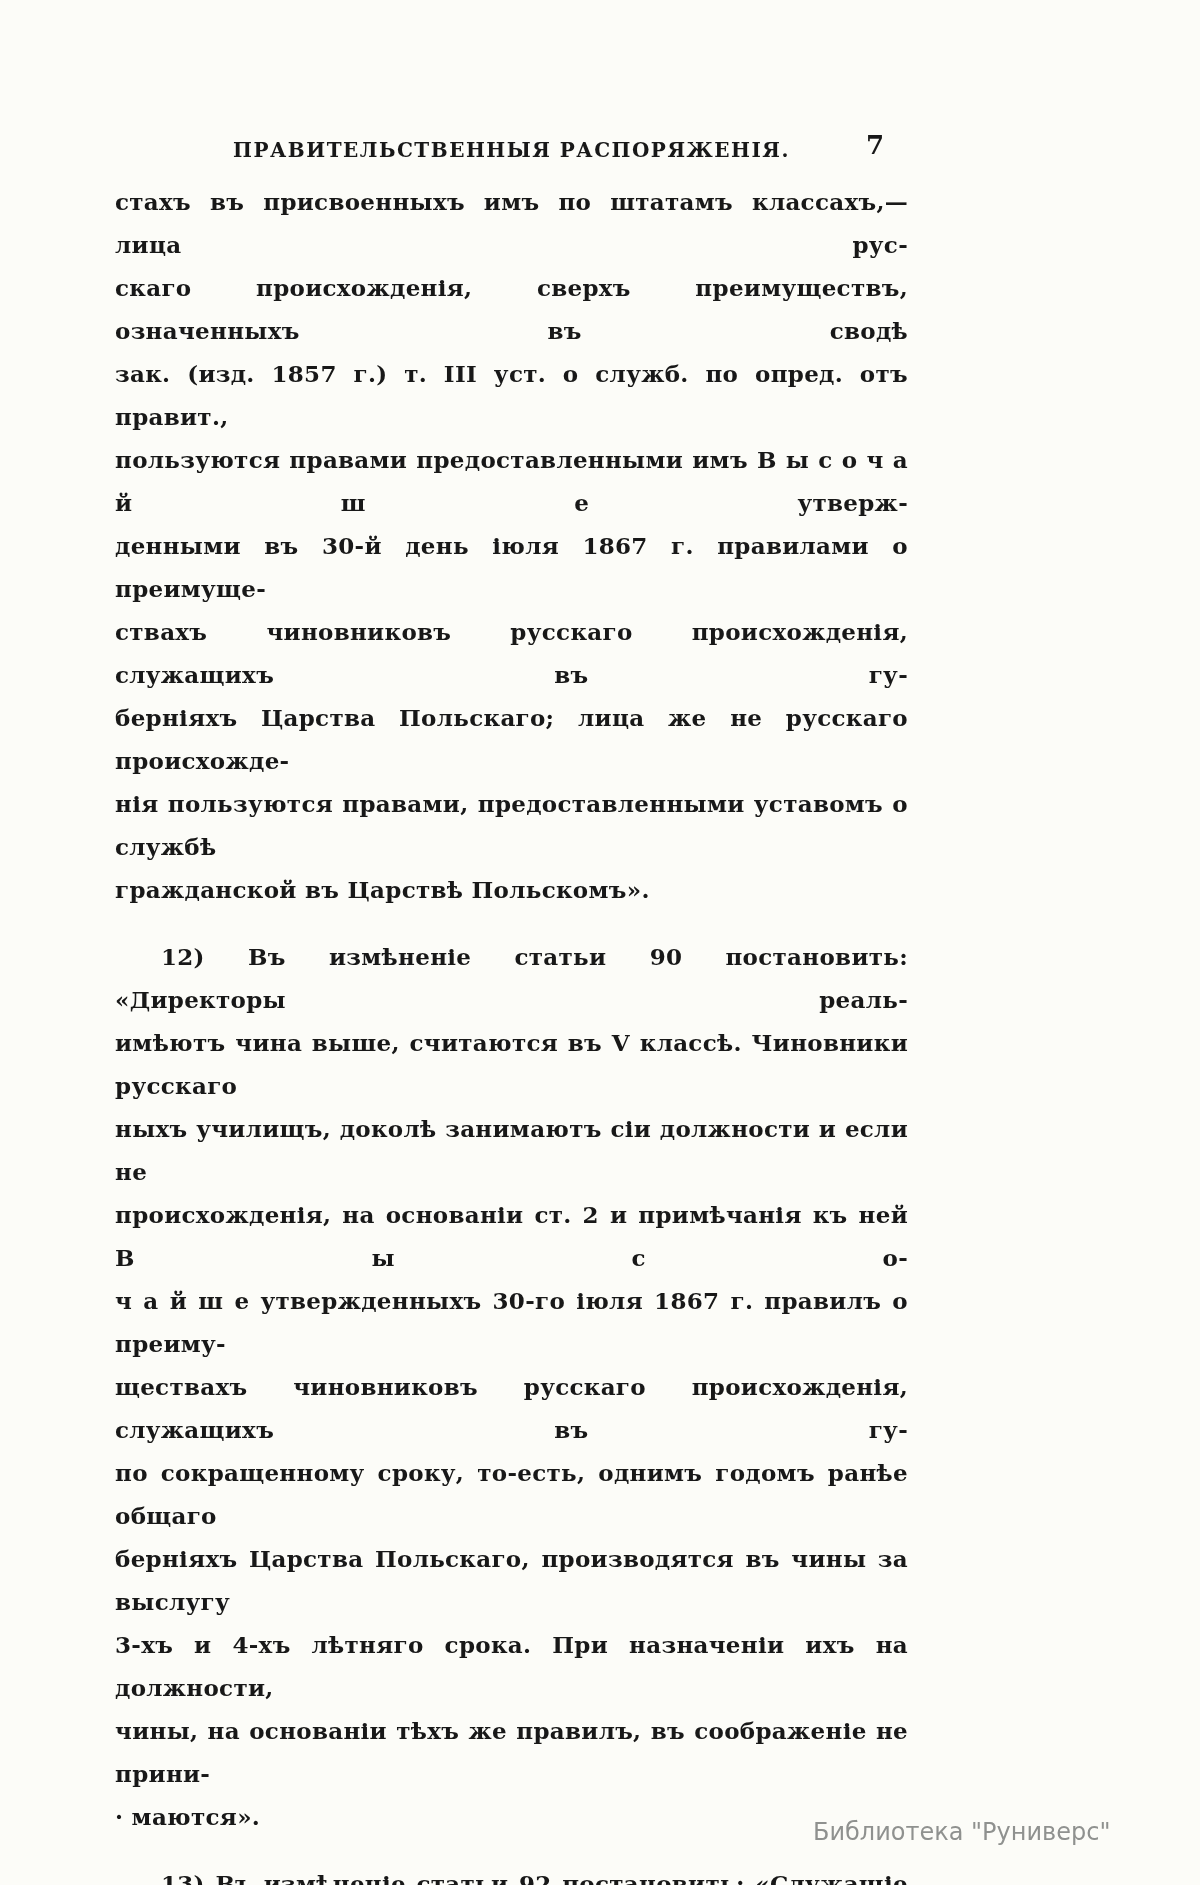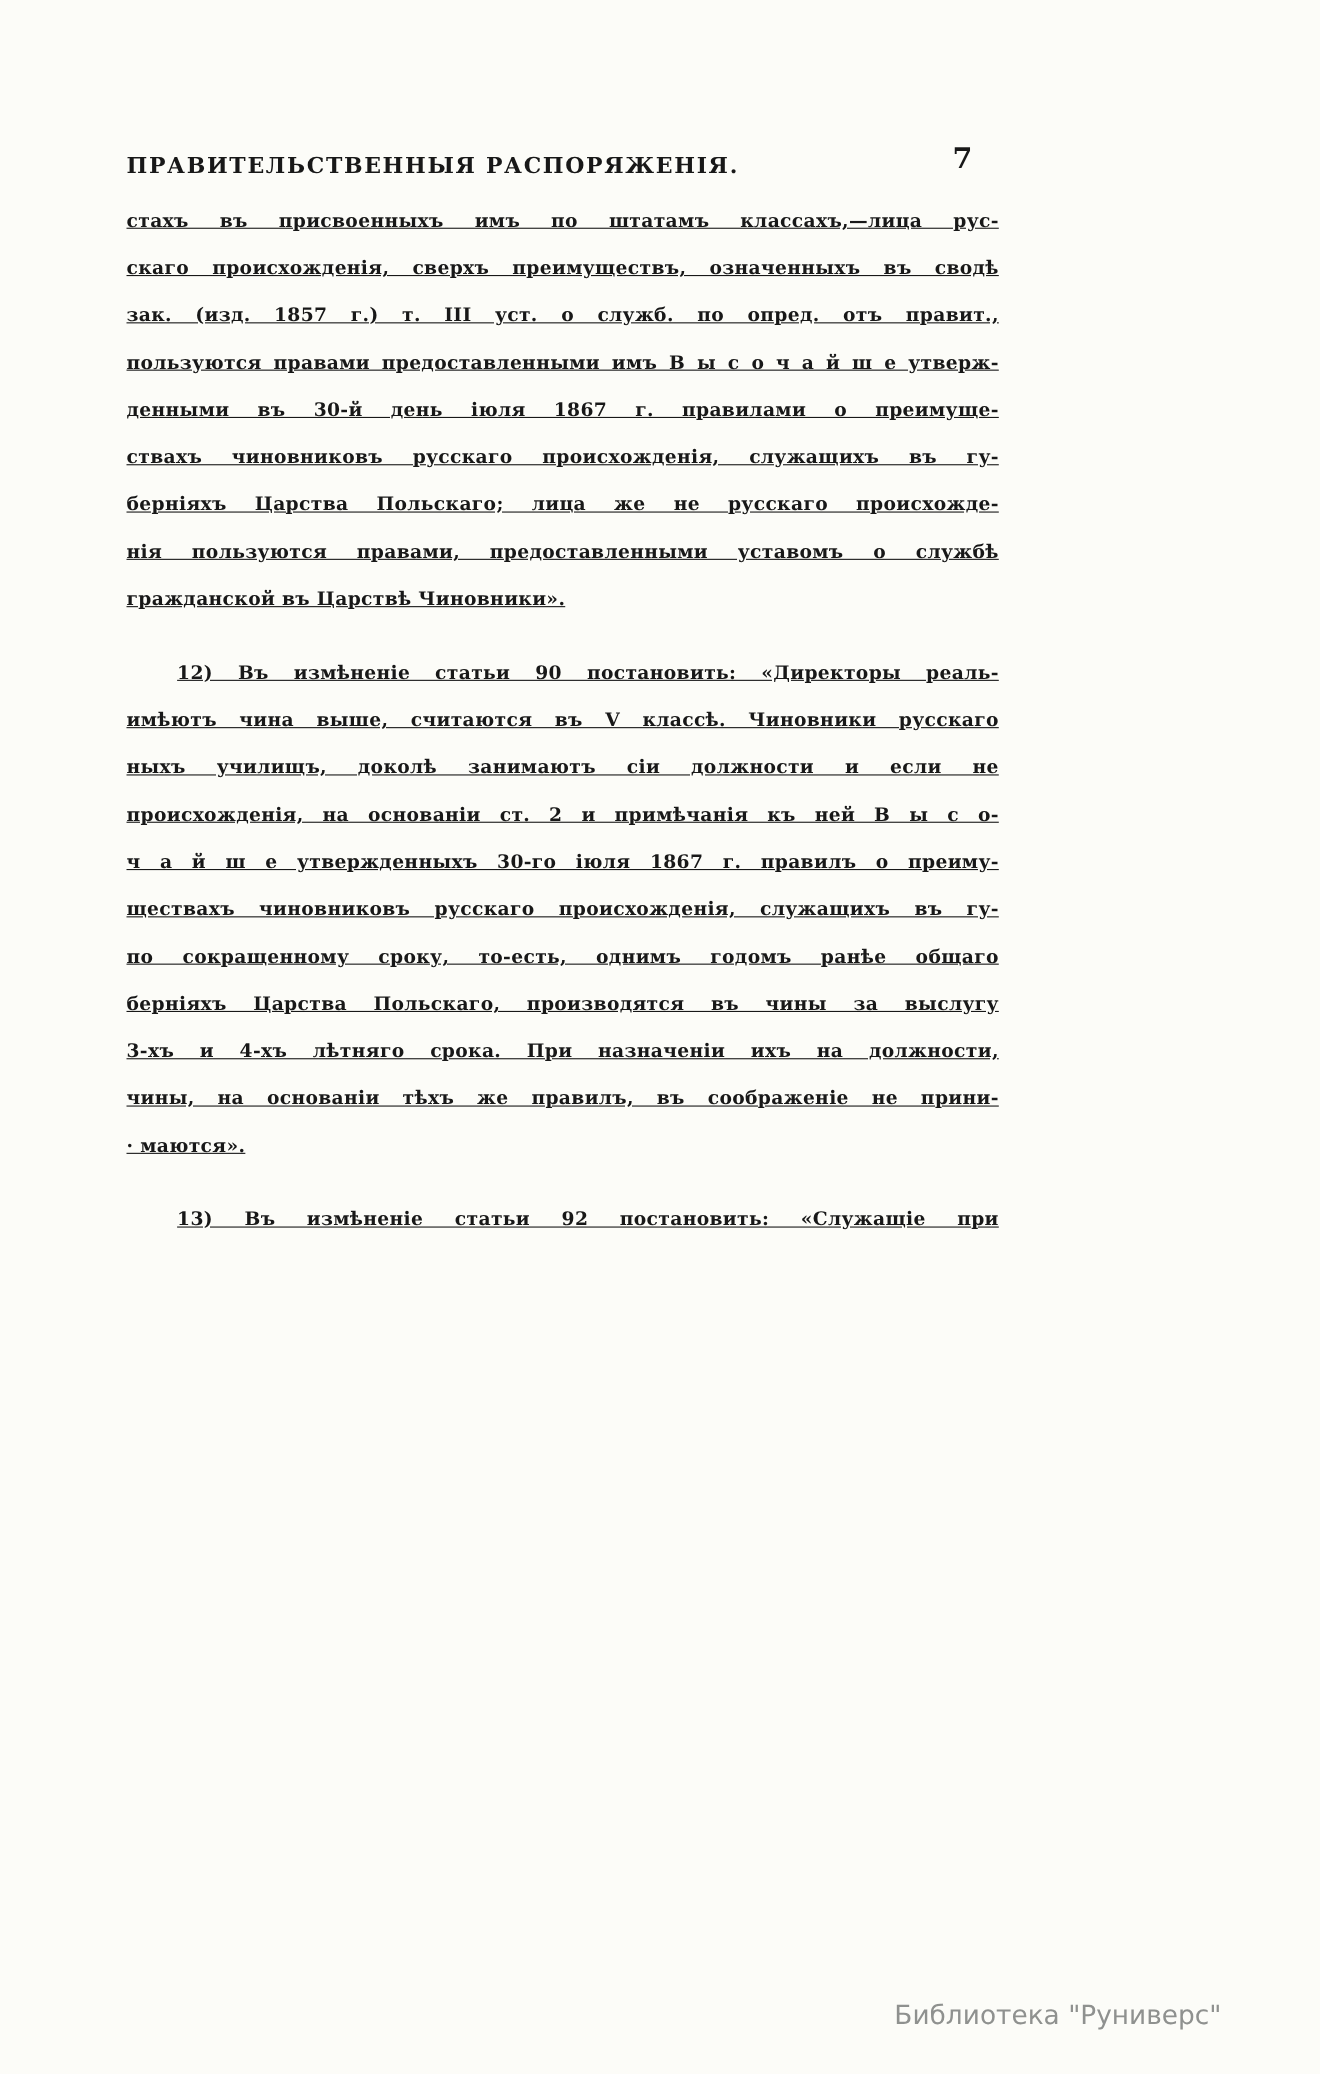--- a/index.html
+++ b/index.html
@@ -15,21 +15,21 @@
   .running-head{
     position:absolute;
     top:138px;
     left:115px;
     width:793px;
     height:40px;
   }
   .running-title{
     position:absolute;
     left:0; right:0;
-    text-align:left;
+    text-align:center;
     font-size:20px;
     font-weight:700;
     letter-spacing:1.5px;
     white-space:nowrap;
   }
   .page-number{
     position:absolute;
     right:24px;
     top:-8px;
     font-size:26px;
@@ -37,27 +37,26 @@
   }
   .page-body{
     position:absolute;
     top:180px;
     left:115px;
     width:793px;
   }
   .para{margin:24px 0 0 0;}
   .para:first-child{margin-top:0;}
   .line{
-    font-size:17px;
+    font-size:23px;
     font-weight:700;
     line-height:43px;
     text-align:justify;
     text-align-last:justify;
     letter-spacing:0.3px;
-    text-decoration:underline;
   }
   .line.indent{text-indent:46px;}
   .line.no-stretch{text-align-last:left;}
   .watermark{
     position:absolute;
     left:813px;
     top:1818px;
     font-family:"DejaVu Sans", sans-serif;
     font-size:24px;
     font-weight:400;
@@ -79,21 +78,21 @@
 
   <div class="para">
         <div class="line">стахъ въ присвоенныхъ имъ по штатамъ классахъ,—лица рус-</div>
         <div class="line">скаго происхожденія, сверхъ преимуществъ, означенныхъ въ сводѣ</div>
         <div class="line">зак. (изд. 1857 г.) т. III уст. о служб. по опред. отъ правит.,</div>
         <div class="line">пользуются правами предоставленными имъ В ы с о ч а й ш е утверж-</div>
         <div class="line">денными въ 30-й день іюля 1867 г. правилами о преимуще-</div>
         <div class="line">ствахъ чиновниковъ русскаго происхожденія, служащихъ въ гу-</div>
         <div class="line">берніяхъ Царства Польскаго; лица же не русскаго происхожде-</div>
         <div class="line">нія пользуются правами, предоставленными уставомъ о службѣ</div>
-        <div class="line no-stretch">гражданской въ Царствѣ Чиновники».</div>
+        <div class="line no-stretch">гражданской въ Царствѣ Польскомъ».</div>
       </div>
       <div class="para">
         <div class="line indent">12) Въ измѣненіе статьи 90 постановить: «Директоры реаль-</div>
         <div class="line">имѣютъ чина выше, считаются въ V классѣ. Чиновники русскаго</div>
         <div class="line">ныхъ училищъ, доколѣ занимаютъ сіи должности и если не</div>
         <div class="line">происхожденія, на основаніи ст. 2 и примѣчанія къ ней В ы с о-</div>
         <div class="line">ч а й ш е утвержденныхъ 30-го іюля 1867 г. правилъ о преиму-</div>
         <div class="line">ществахъ чиновниковъ русскаго происхожденія, служащихъ въ гу-</div>
         <div class="line">по сокращенному сроку, то-есть, однимъ годомъ ранѣе общаго</div>
         <div class="line">берніяхъ Царства Польскаго, производятся въ чины за выслугу</div>

